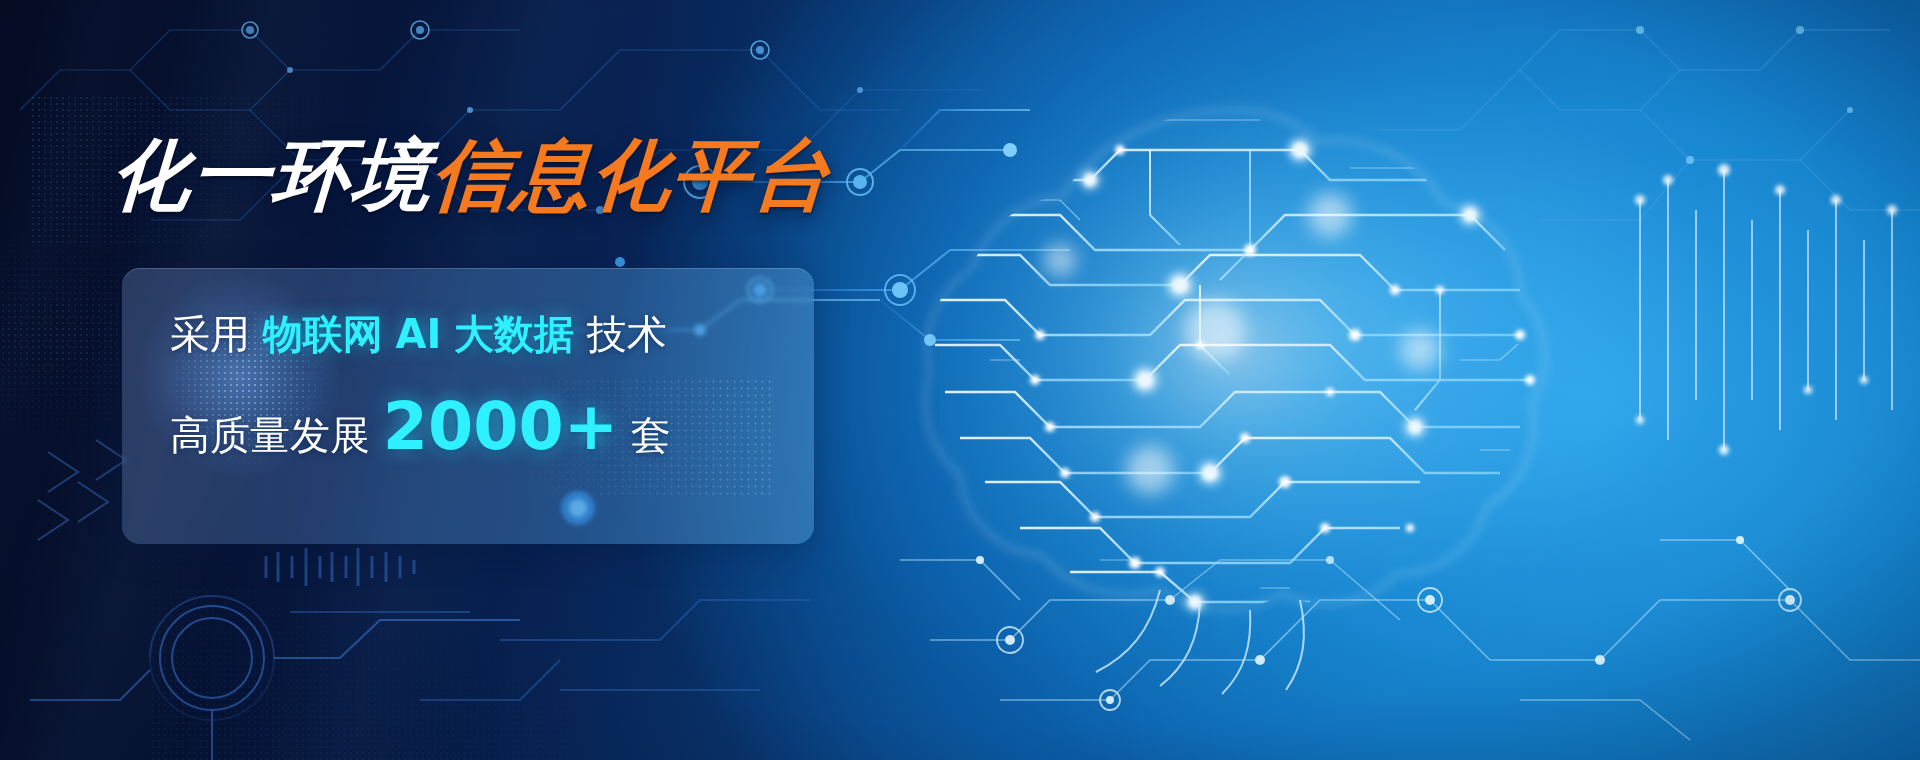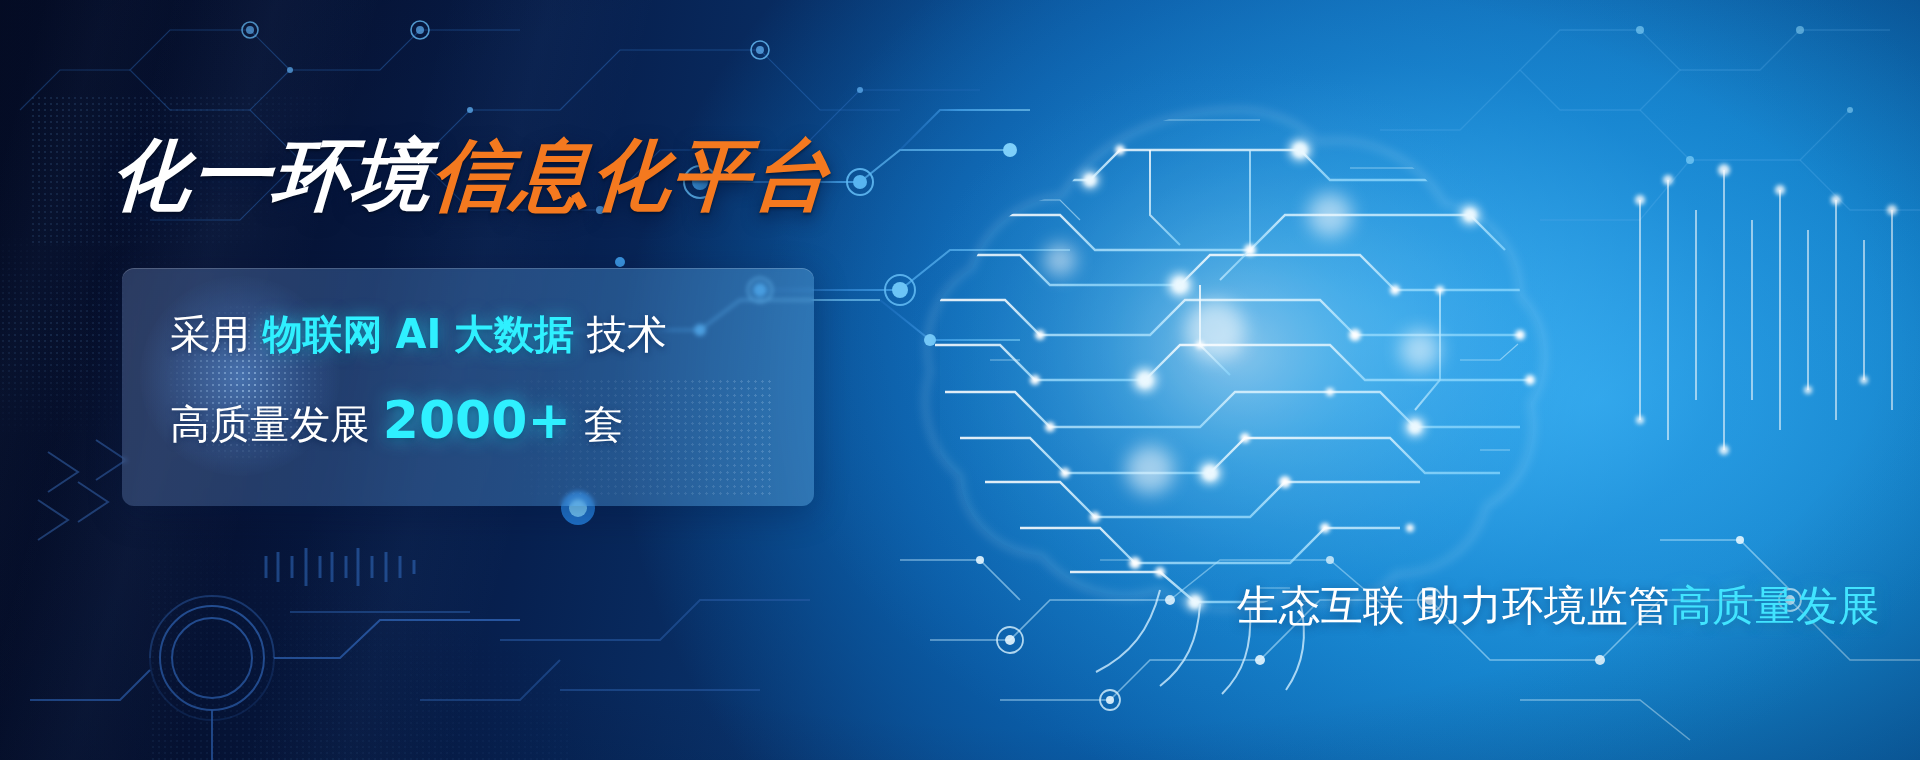--- a/index.html
+++ b/index.html
@@ -53,22 +53,22 @@
     font-family:"DejaVu Sans","Liberation Sans",sans-serif;
     font-style:italic;
     white-space:nowrap; line-height:1;
     transform:skewX(-3deg);
   }
   .headline .w{ color:#ffffff; text-shadow:0 6px 18px rgba(0,20,60,.75), 0 2px 3px rgba(0,0,0,.5); }
   .headline .o{ color:#f4791f; text-shadow:0 6px 18px rgba(0,20,60,.7), 0 2px 3px rgba(0,0,0,.45); }
 
   
   .panel{
-    position:absolute; left:122px; top:268px; width:692px; height:238px;
-    border-radius:12px;
+    position:absolute; left:122px; top:268px; width:692px; height:276px;
+    border-radius:18px;
     background:linear-gradient(100deg, rgba(96,120,170,0.40) 0%, rgba(72,118,180,0.42) 35%, rgba(70,140,205,0.46) 70%, rgba(92,165,220,0.46) 100%);
     box-shadow:inset 0 1px 0 rgba(255,255,255,0.18), 0 8px 34px rgba(0,20,60,0.30);
     backdrop-filter:blur(2px);
     overflow:hidden;
   }
   .panel .glow{
     position:absolute; left:18px; top:8px; width:200px; height:200px; border-radius:50%;
     background:radial-gradient(circle, rgba(110,175,255,0.45) 0%, rgba(90,150,235,0.18) 45%, rgba(0,0,0,0) 72%);
   }
   .panel .pdots{
@@ -86,21 +86,21 @@
     mask-image:linear-gradient(80deg, rgba(0,0,0,0), rgba(0,0,0,.65));
   }
   .panel-line{
     position:absolute; left:48px; white-space:nowrap; line-height:1;
     font-family:"DejaVu Sans","Liberation Sans",sans-serif;
     color:#ffffff; text-shadow:0 2px 6px rgba(0,25,65,.55);
   }
   .panel-line.l1{ top:46px; font-size:40px; }
   .panel-line.l2{ top:126px; font-size:40px; }
   .hi{ color:#2ff0ff; font-weight:bold; text-shadow:0 0 16px rgba(40,225,255,.55), 0 2px 6px rgba(0,25,65,.5); }
-  .big{ color:#2ff0ff; font-weight:bold; font-size:52px; text-shadow:0 0 18px rgba(40,225,255,.6), 0 2px 6px rgba(0,25,65,.5); }
+  .big{ color:#2ff0ff; font-weight:bold; font-size:65px; text-shadow:0 0 18px rgba(40,225,255,.6), 0 2px 6px rgba(0,25,65,.5); }
   .pl{ display:inline-block; }
 
   
   .tagline{
     position:absolute; left:920px; top:585px; width:960px;
     text-align:right; white-space:nowrap;
     font-family:"DejaVu Sans","Liberation Sans",sans-serif;
     font-size:42px; color:#ffffff; line-height:1;
     text-shadow:0 2px 10px rgba(0,40,90,.55);
   }
@@ -469,17 +469,14 @@
       <span class="pl">技术</span>
     </div>
 
     <div class="panel-line l2">
       <span class="pl">高质量发展</span>
       <span class="pl big">2000+</span>
       <span class="pl">套</span>
     </div>
   </div>
 
-  <div class="tagline">
-    <span>生态互联 助力环境监管</span><span class="c">高质量发展</span>
-  </div>
 
 </div>
 
 </body></html>

